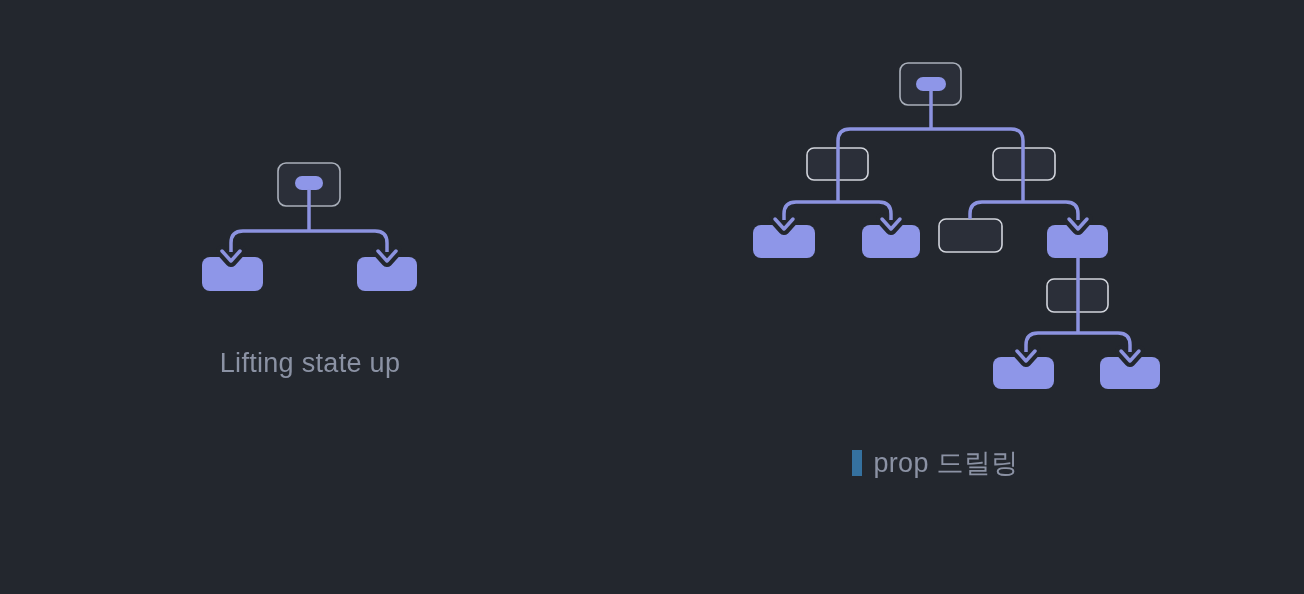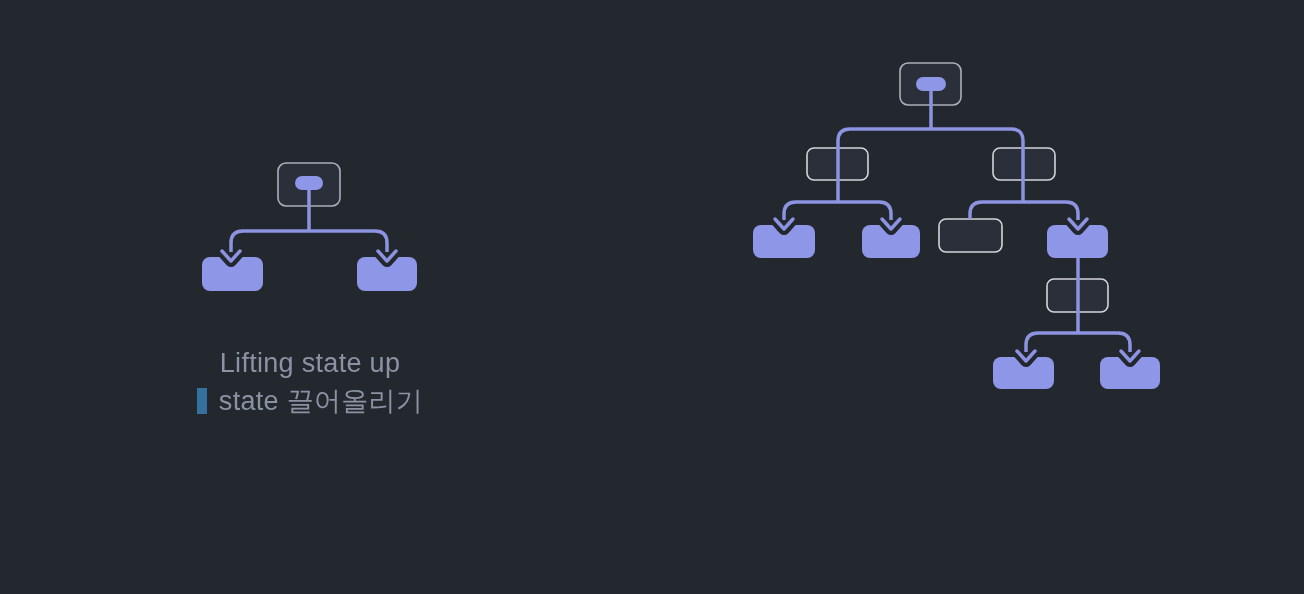--- a/index.html
+++ b/index.html
@@ -94,21 +94,21 @@
       <path class="chev" d="M775,219 L784,229 L793,219"></path>
       <path class="chev" d="M882,219 L891,229 L900,219"></path>
       <path class="chev" d="M1069,219 L1078,229 L1087,219"></path>
       <path class="chev" d="M1017,351 L1026,361 L1035,351"></path>
       <path class="chev" d="M1121,351 L1130,361 L1139,351"></path>
     </g>
   </svg>
 
   <div class="caption" style="left:110px; top:344px;">
     <div class="caption-title">Lifting state up</div>
-    <div class="caption-sub">
-      <span class="marker-bar"></span><span>state 끌어올리기</span>
-    </div>
   </div>
 
   <div class="caption" style="left:735px; top:444px;">
+    <div class="caption-sub">
+      <span class="marker-bar"></span><span>prop 드릴링</span>
+    </div>
   </div>
 
 </div>
 
 </body></html>

